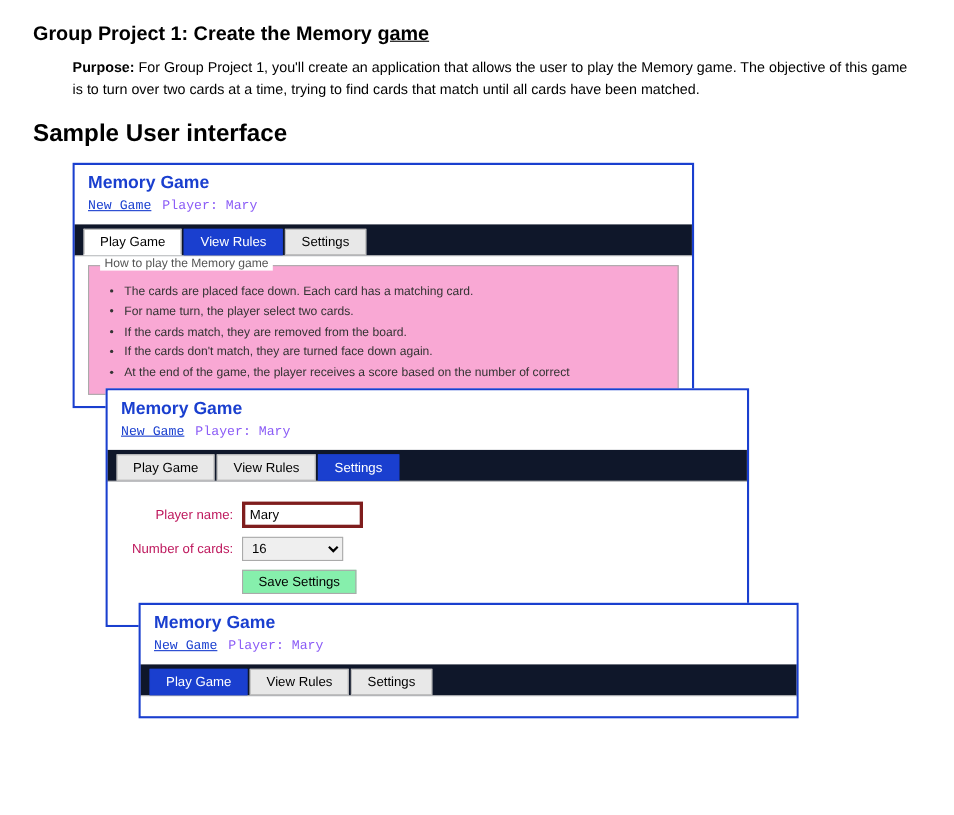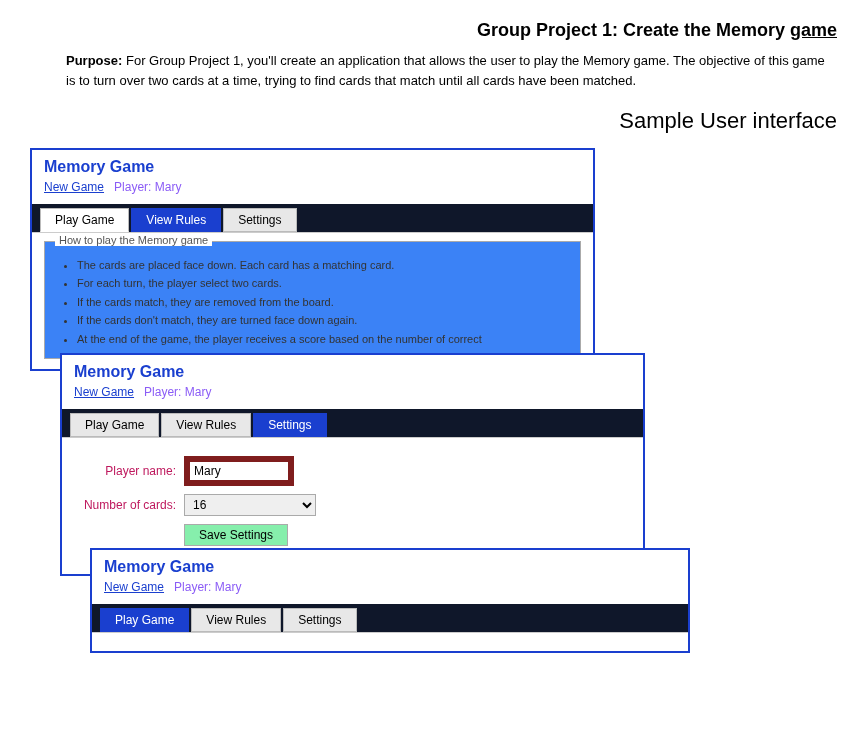--- a/index.html
+++ b/index.html
@@ -9,58 +9,57 @@
       color: #000;
       background: #fff;
       padding: 20px 30px;
       width: 867px;
     }
 
     .page-title {
       font-size: 18px;
       font-weight: bold;
       margin-bottom: 10px;
-      text-align: right;
     }
 
     .page-title a {
       text-decoration: underline;
       color: #000;
     }
 
     .purpose-text {
       font-size: 13px;
       line-height: 1.5;
       margin-bottom: 18px;
       margin-left: 36px;
     }
 
     .purpose-text strong {
       font-weight: bold;
     }
 
     .section-heading {
       font-size: 22px;
-      font-weight: normal;
+      font-weight: bold;
       margin-bottom: 14px;
-      text-align: right;
     }
 
     
     .mockup-wrapper {
       position: relative;
       width: 590px;
       min-height: 500px;
     }
 
     
     .mock-window {
       border: 2px solid #1a3fcf;
       background: #fff;
       position: absolute;
+      margin-left: 36px;
     }
 
     .mock-window-1 {
       top: 0;
       left: 0;
       width: 565px;
       z-index: 1;
     }
 
     .mock-window-2 {
@@ -88,20 +87,21 @@
       font-size: 16px;
       font-weight: bold;
       margin-bottom: 4px;
     }
 
     .mock-nav-row {
       display: flex;
       align-items: center;
       gap: 10px;
       margin-bottom: 6px;
+      font-family: Liberation Mono, monospace;
     }
 
     .mock-new-game {
       color: #1a3fcf;
       text-decoration: underline;
       font-size: 12px;
       cursor: pointer;
     }
 
     .mock-player {
@@ -143,21 +143,21 @@
     .mock-content {
       padding: 8px 12px 10px;
       background: #fff;
     }
 
     
     .rules-box {
       border: 1px solid #aaa;
       padding: 8px 12px;
       font-size: 11px;
-      background: #3b82f6;
+      background: #f9a8d4;
       position: relative;
     }
 
     .rules-box-title {
       position: absolute;
       top: -8px;
       left: 10px;
       background: #fff;
       padding: 0 4px;
       font-size: 11px;
@@ -189,31 +189,31 @@
     }
 
     .settings-label {
       width: 110px;
       text-align: right;
       padding-right: 8px;
       color: #be185d;
     }
 
     .settings-input {
-      border: 6px solid #7f1d1d;
+      border: 3px solid #7f1d1d;
       padding: 2px 4px;
       font-size: 12px;
       width: 110px;
     }
 
     .settings-select {
       border: 1px solid #aaa;
       padding: 2px 4px;
       font-size: 12px;
-      width: 132px;
+      width: 92px;
     }
 
     .save-btn {
       margin-left: 110px;
       padding: 3px 14px;
       font-size: 12px;
       border: 1px solid #aaa;
       background: #86efac;
       cursor: pointer;
     }
@@ -259,21 +259,21 @@
     <div class="mock-tabs">
       <div class="mock-tab active-white">Play Game</div>
       <div class="mock-tab active-blue">View Rules</div>
       <div class="mock-tab">Settings</div>
     </div>
     <div class="mock-content clip-overflow">
       <div class="rules-box">
         <span class="rules-box-title">How to play the Memory game</span>
         <ul>
           <li>The cards are placed face down. Each card has a matching card.</li>
-          <li>For each turn, the player select two cards.</li>
+          <li>For name turn, the player select two cards.</li>
           <li>If the cards match, they are removed from the board.</li>
           <li>If the cards don't match, they are turned face down again.</li>
           <li>At the end of the game, the player receives a score based on the number of correct</li>
         </ul>
       </div>
     </div>
   </div>
 
   <div class="mock-window mock-window-2">
     <div class="mock-header">

